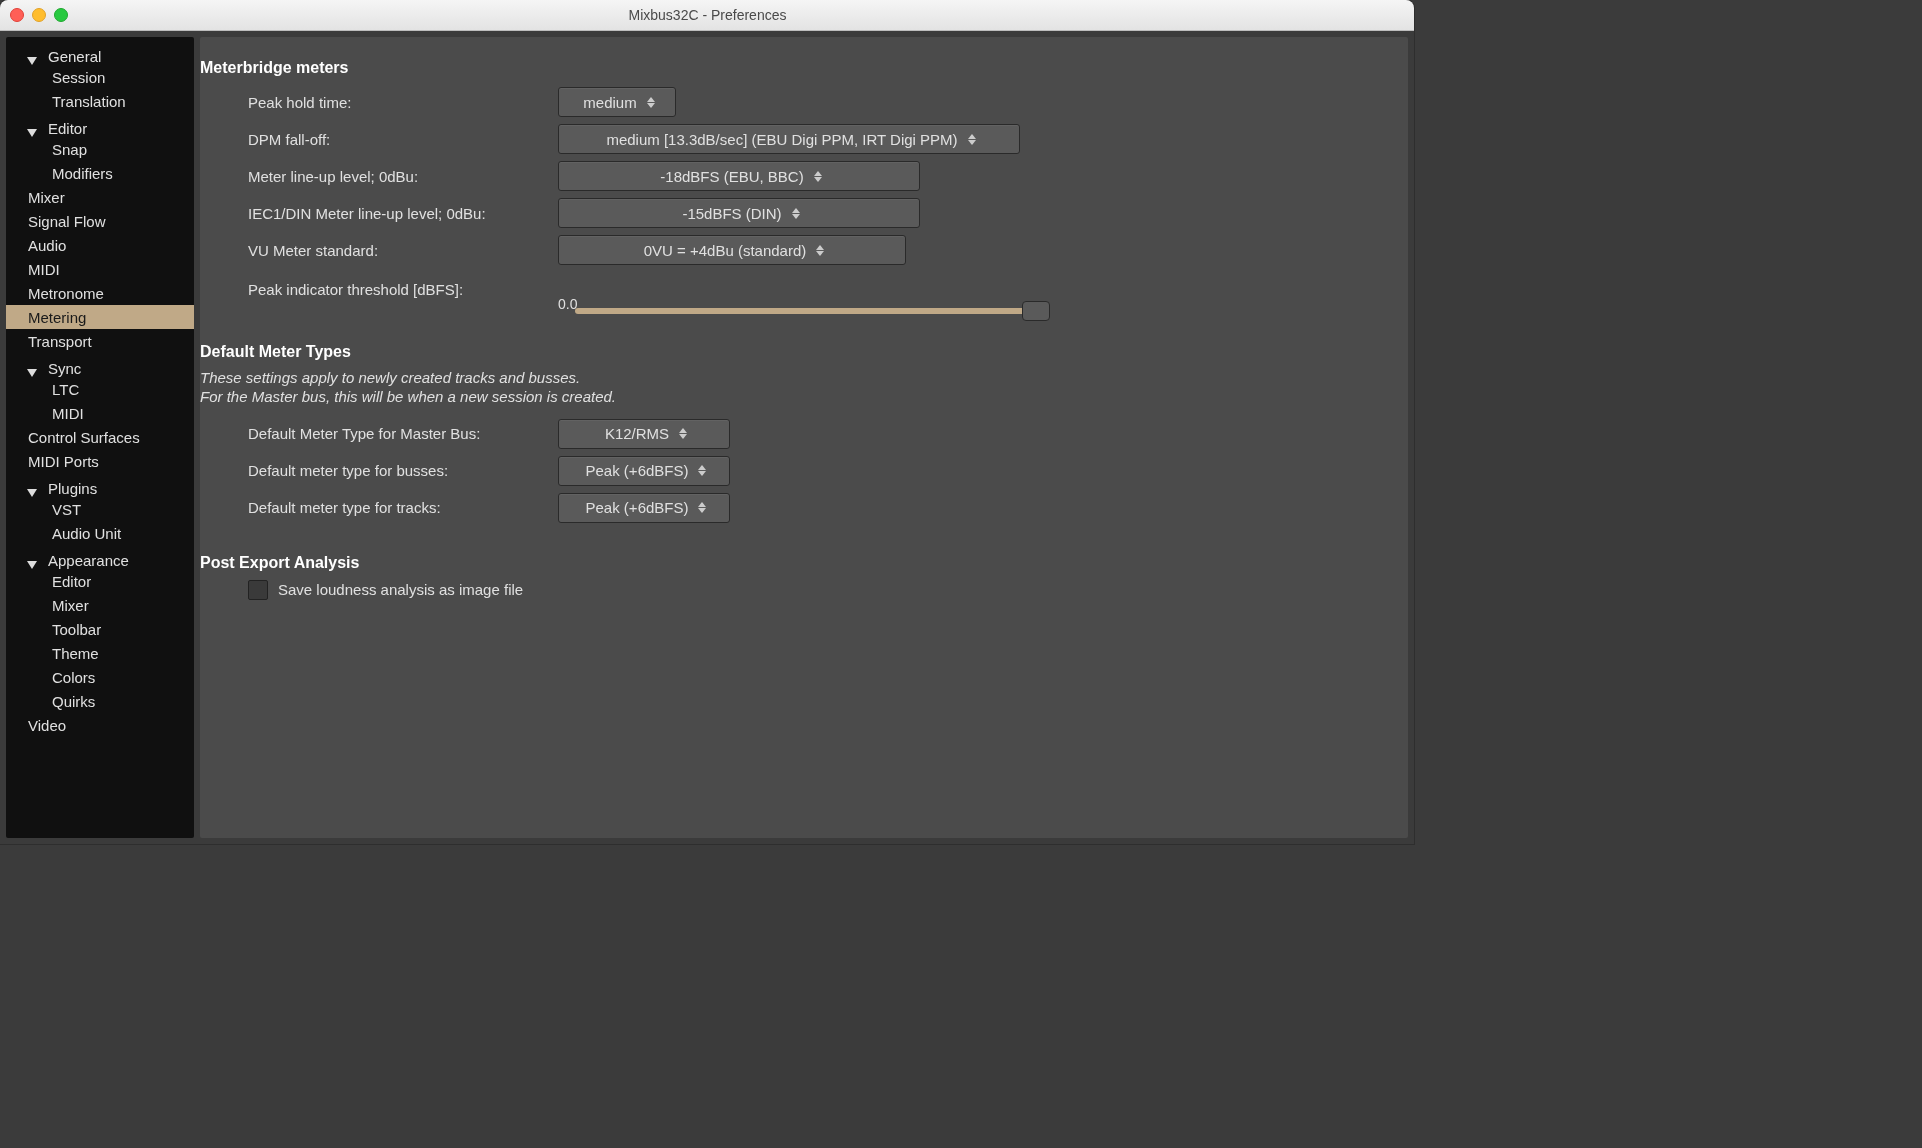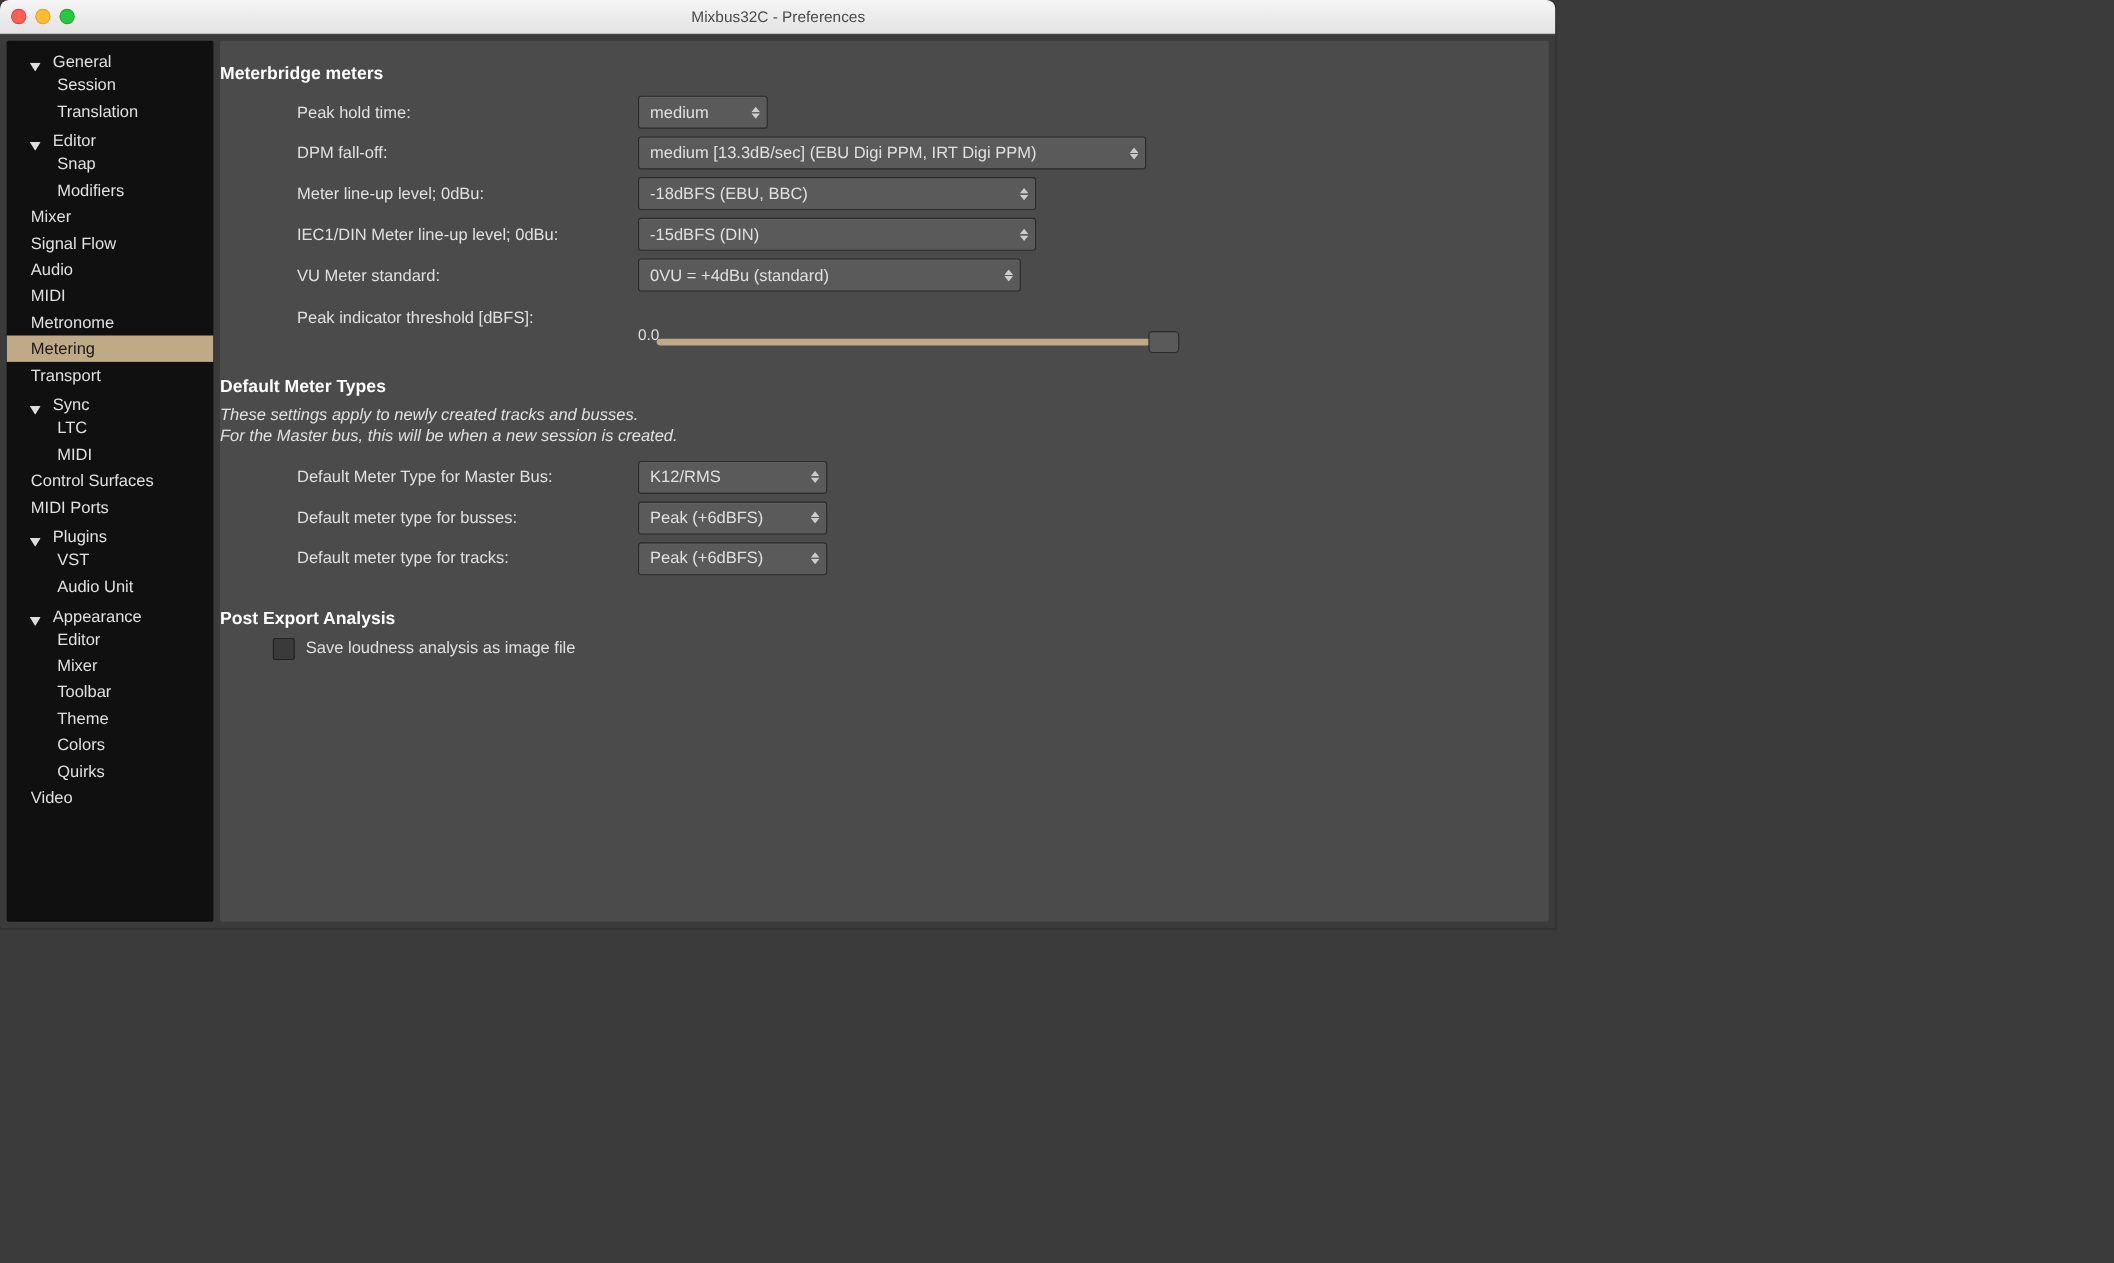--- a/index.html
+++ b/index.html
@@ -124,27 +124,27 @@
     margin-bottom: 10px;
   }
   .form-row {
     display: flex;
     align-items: center;
     height: 34px;
     margin-bottom: 3px;
   }
   .form-label {
     width: 310px;
-    padding-left: 70px;
+    padding-left: 48px;
     color: var(--text);
   }
   .select {
     display: inline-flex;
     align-items: center;
-    justify-content: space-between;
+    justify-content: center;
     background: var(--select-bg);
     border: 1px solid var(--select-border);
     border-radius: 3px;
     height: 28px;
     padding: 0 6px 0 10px;
     color: var(--text);
     font-size: 15px;
     box-shadow: inset 0 1px 0 rgba(255,255,255,0.05);
     cursor: default;
   }

